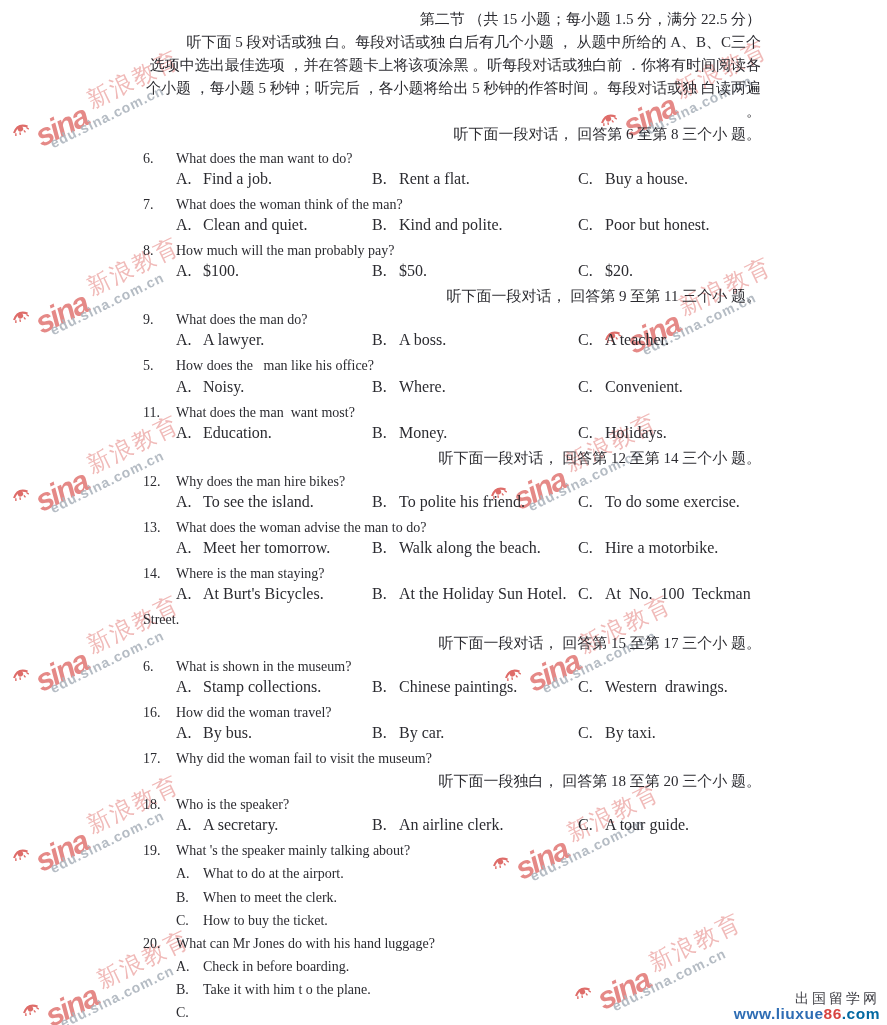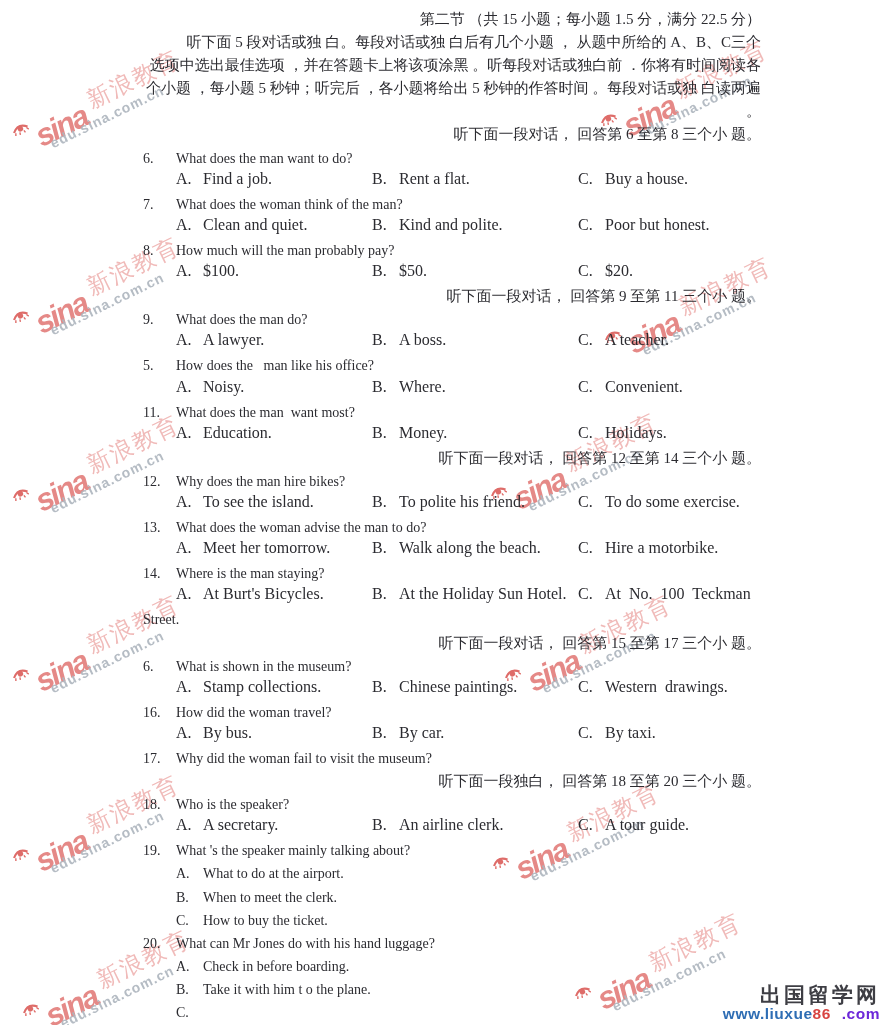--- a/index.html
+++ b/index.html
@@ -58,21 +58,21 @@
   .opt-2{left:435px;}
   .olabel{display:inline-block;width:27px;}
   .stacked{padding-left:33px;}
   
   .brand{
     position:absolute;right:7px;bottom:3px;z-index:3;
     text-align:right;line-height:1.05;
     font-family:"Liberation Sans","DejaVu Sans",sans-serif;
   }
   .brand-name{
-    font-size:21px;font-weight:bold;letter-spacing:3px;
+    font-size:14px;font-weight:normal;letter-spacing:3px;
   }
   .brand-url{
     font-size:15.5px;font-weight:bold;letter-spacing:.5px;
   }
 </style>
 </head>
 <body>
 
 <div class="page">
   <div class="wm-layer">
@@ -345,15 +345,15 @@
           <div class="line"><span class="qnum">20.</span><span class="stem">What can Mr Jones do with his hand luggage?</span></div>
           <div class="line stacked"><span class="olabel">A.</span><span class="otext">Check in before boarding.</span></div>
           <div class="line stacked"><span class="olabel">B.</span><span class="otext">Take it with him t o the plane.</span></div>
           <div class="line stacked"><span class="olabel">C.</span></div>
         </div>
       </div>
   </div>
 
   <div class="brand">
     <div class="brand-name" style="color: rgb(62, 62, 68);">出国留学网</div>
-    <div class="brand-url"><span style="color: rgb(46, 109, 180);">www.liuxue</span><span style="color: rgb(216, 68, 65);">86</span><span style="color: #6d28d9; margin-left: 11px;">.com</span></div>
+    <div class="brand-url"><span style="color: rgb(46, 109, 180);">www.liuxue</span><span style="color: rgb(216, 68, 65);">86</span><span style="color: #0369a1;">.com</span></div>
   </div>
 </div>
 
 </body></html>

